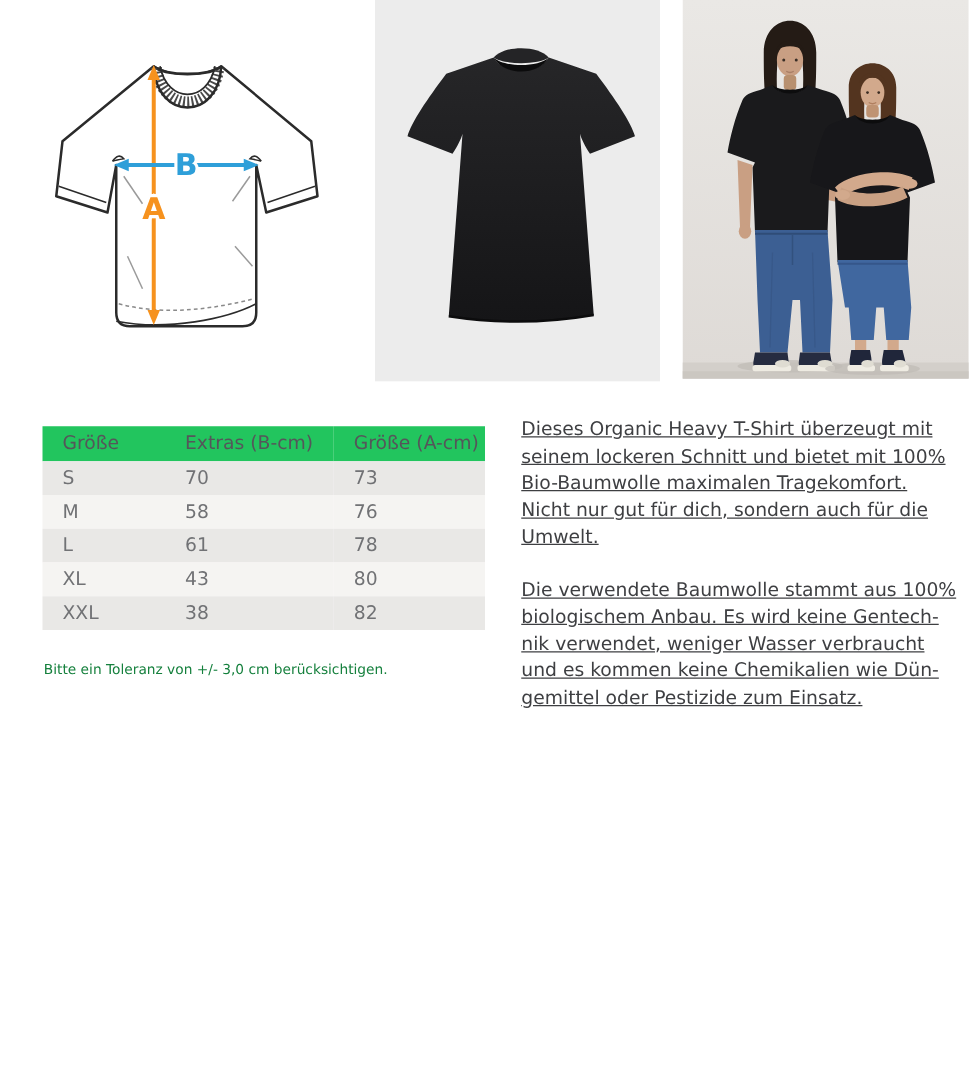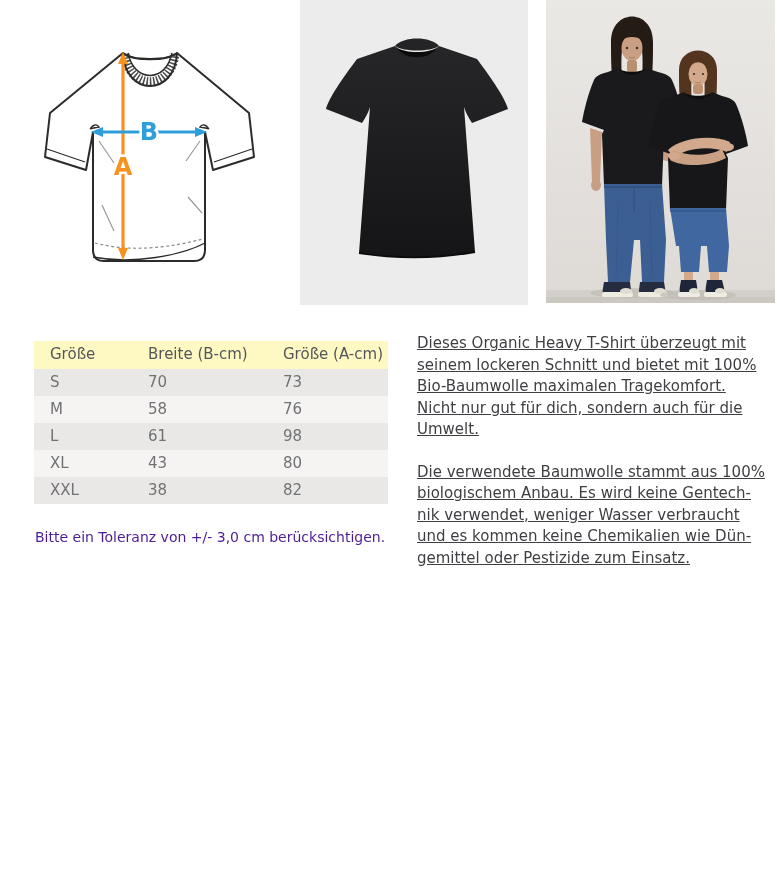--- a/index.html
+++ b/index.html
@@ -17,32 +17,32 @@
   table.size-table{
     position:absolute; left:34px; top:341px; width:354px;
     border-collapse:collapse; table-layout:fixed;
     font-size:15px; line-height:1;
   }
   table.size-table col.c1{ width:98px; }
   table.size-table col.c2{ width:135px; }
   table.size-table col.c3{ width:121px; }
   table.size-table thead th{
     text-align:left; font-weight:400; color:#55565a;
-    height:28px; padding:0 0 2px 16px; background:#fef9c3; vertical-align:middle;
+    height:28px; padding:0 0 2px 16px; background:#22c55e; vertical-align:middle;
   }
   table.size-table tbody th, table.size-table tbody td{
     text-align:left; font-weight:400; color:#717275;
     height:27px; padding:0 0 0 16px; vertical-align:middle;
   }
   table.size-table tbody tr:nth-child(odd){ background:#e9e8e6; }
   table.size-table tbody tr:nth-child(even){ background:#f5f4f2; }
 
   .tolerance{
     position:absolute; left:35px; top:529px;
-    font-size:14px; color:#4c1d95;
+    font-size:11px; color:#15803d;
   }
 
   
   .description{
     position:absolute; left:417px; top:333px; width:360px;
     font-size:15px; line-height:21.5px; color:#3e3f42;
   }
   .description p{ white-space:pre; margin:0 0 21px 0;text-decoration:underline; }
   .description p.desc-p2{ margin-bottom:16px; }
   .description p.desc-details{ margin-bottom:0; }
@@ -188,39 +188,39 @@
 
   <table class="size-table">
     <colgroup>
         <col class="c1">
         <col class="c2">
         <col class="c3">
       </colgroup>
     <thead>
       <tr>
         <th>Größe</th>
-        <th>Breite (B-cm)</th>
+        <th>Extras (B-cm)</th>
         <th>Größe (A-cm)</th>
       </tr>
     </thead>
     <tbody>
       <tr>
         <th>S</th>
         <td>70</td>
         <td>73</td>
       </tr>
       <tr>
         <th>M</th>
         <td>58</td>
         <td>76</td>
       </tr>
       <tr>
         <th>L</th>
         <td>61</td>
-        <td>98</td>
+        <td>78</td>
       </tr>
       <tr>
         <th>XL</th>
         <td>43</td>
         <td>80</td>
       </tr>
       <tr>
         <th>XXL</th>
         <td>38</td>
         <td>82</td>

